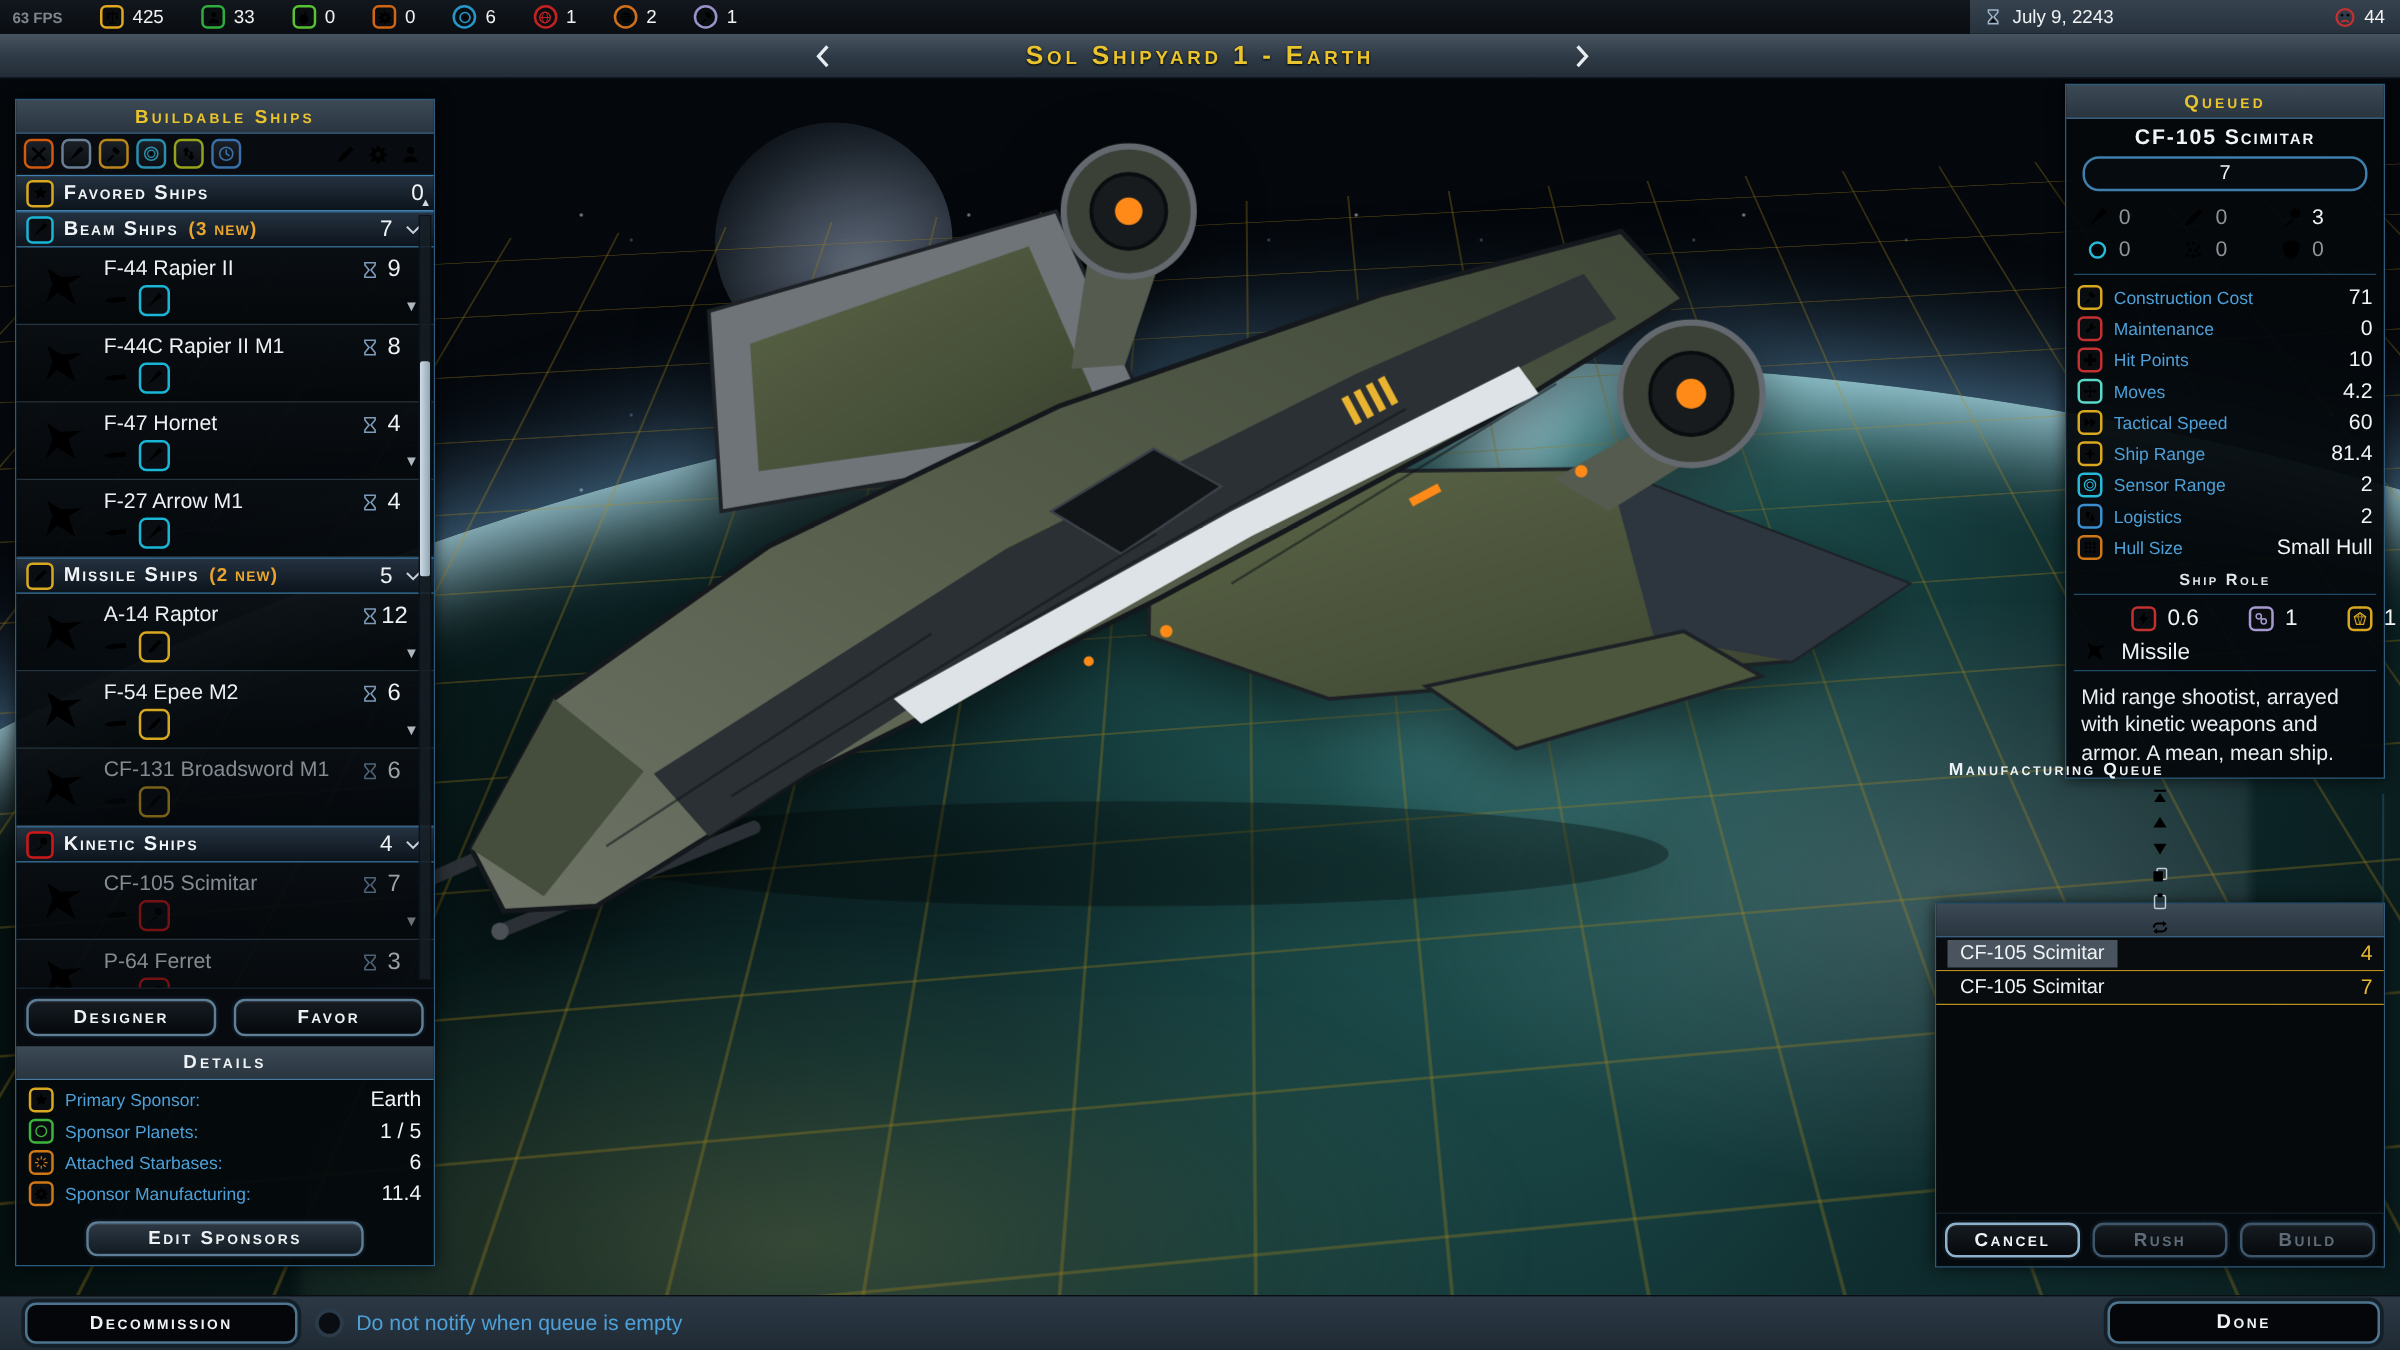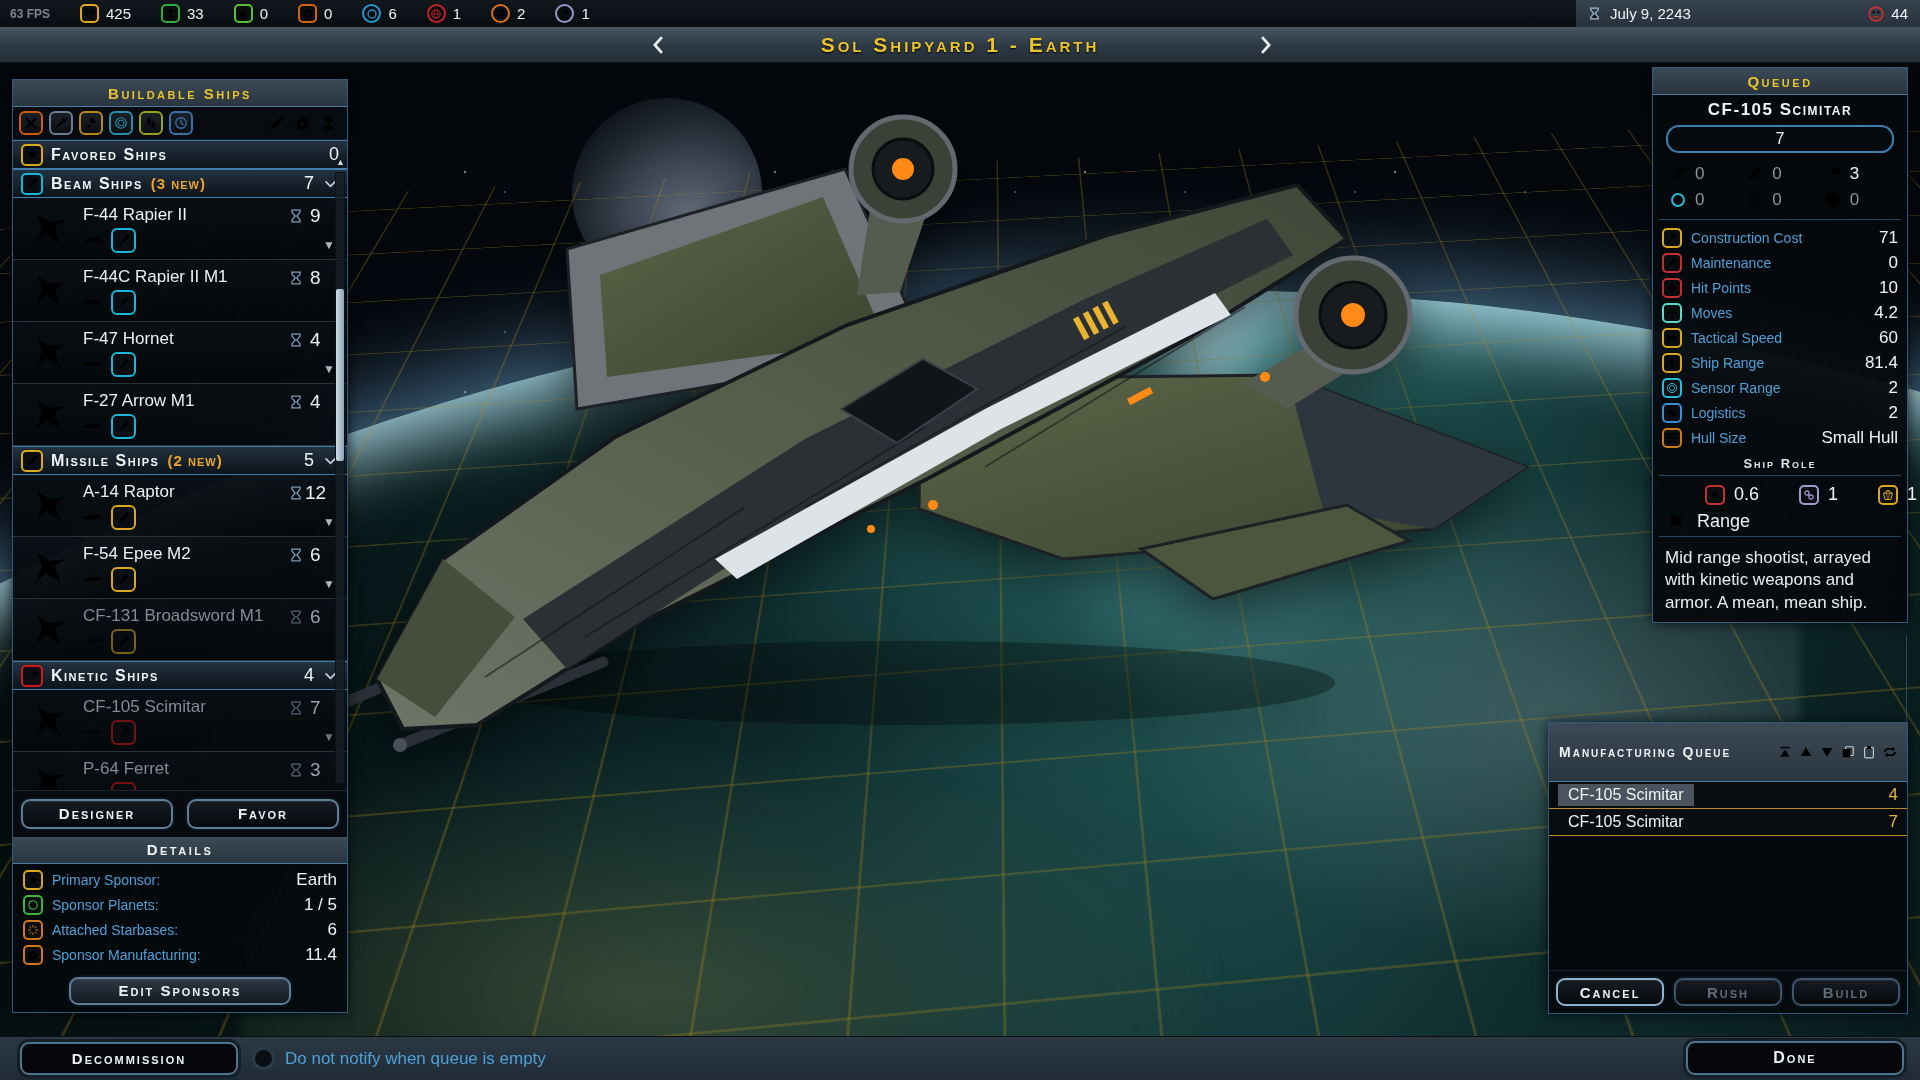--- a/index.html
+++ b/index.html
@@ -111,21 +111,21 @@
   .role-val{font-size:18px;color:#f2f2f2;}
   .escort-row{height:28px;display:flex;align-items:center;gap:10px;padding:0 12px;}
   .escort-ic{color:#8596a6;width:22px;height:22px;transform:rotate(-40deg);}
   .escort-name{color:#eef2f5;font-size:18px;}
   .q-desc{padding:8px 12px;color:#eaeef1;font-size:17px;line-height:1.32;}
   .ic-gold{--c:#d8a820;color:#d8a820;} .ic-red{--c:#c43030;color:#c43030;} .ic-teal{--c:#5ad8c8;color:#5ad8c8;}
   .ic-cyan{--c:#28b8d8;color:#28b8d8;} .ic-blue{--c:#3a8fd0;color:#3a8fd0;} .ic-orange{--c:#d07818;color:#d07818;}
   .ic-green{--c:#3db43d;color:#3db43d;} .ic-lav{--c:#a49ad0;color:#a49ad0;}
   
   .mfq-panel{right:12px;top:722px;width:360px;height:292px;}
-  .mfq-head{justify-content:flex-end;padding:16px 10px;gap:7px;}
+  .mfq-head{justify-content:flex-end;padding:0 10px;gap:7px;flex-direction:column;}
   .mfq-title{margin-right:auto;font-variant:small-caps;font-weight:bold;letter-spacing:2px;font-size:14px;color:#eef2f5;}
   .mfq-tool{display:grid;place-items:center;color:#c2ccd4;}
   .mfq-tool svg{width:14px;height:14px;}
   .mfq-tool.dimtool{color:#6a7580;}
   .q-row{flex:none;height:26px;display:flex;align-items:center;padding:0 9px;border-bottom:1px solid #ba8f1f;background:rgba(10,13,17,.85);}
   .q-row-name{color:#f0f3f5;font-size:16px;padding:2px 10px;}
   .q-row-name.sel{background:#49545f;}
   .q-row-turns{margin-left:auto;color:#e8b92e;font-size:17px;}
   .mfq-fill{flex:1;background:rgba(6,9,12,.88);}
   .mfq-btns{flex:none;height:42px;display:flex;gap:10px;padding:0 7px;align-items:center;border-top:1px solid #16202a;}
@@ -1020,21 +1020,21 @@
                 <use href="#s-gem"></use>
               </svg>
             </span>
           <span class="role-val">1</span>
         </div>
       </div>
       <div class="escort-row">
         <svg class="escort-ic">
             <use href="#s-fighter"></use>
           </svg>
-        <span class="escort-name">Range</span>
+        <span class="escort-name">Missile</span>
       </div>
       <div class="qsep"></div>
       <div class="q-desc">Mid range shootist, arrayed with kinetic weapons and armor. A mean, mean ship.</div>
     </div>
 
     <div class="panel mfq-panel" style="top:660px">
       <div class="panel-head mfq-head">
         <span class="mfq-title">Manufacturing Queue</span>
         <span class="mfq-tool">
             <svg>

